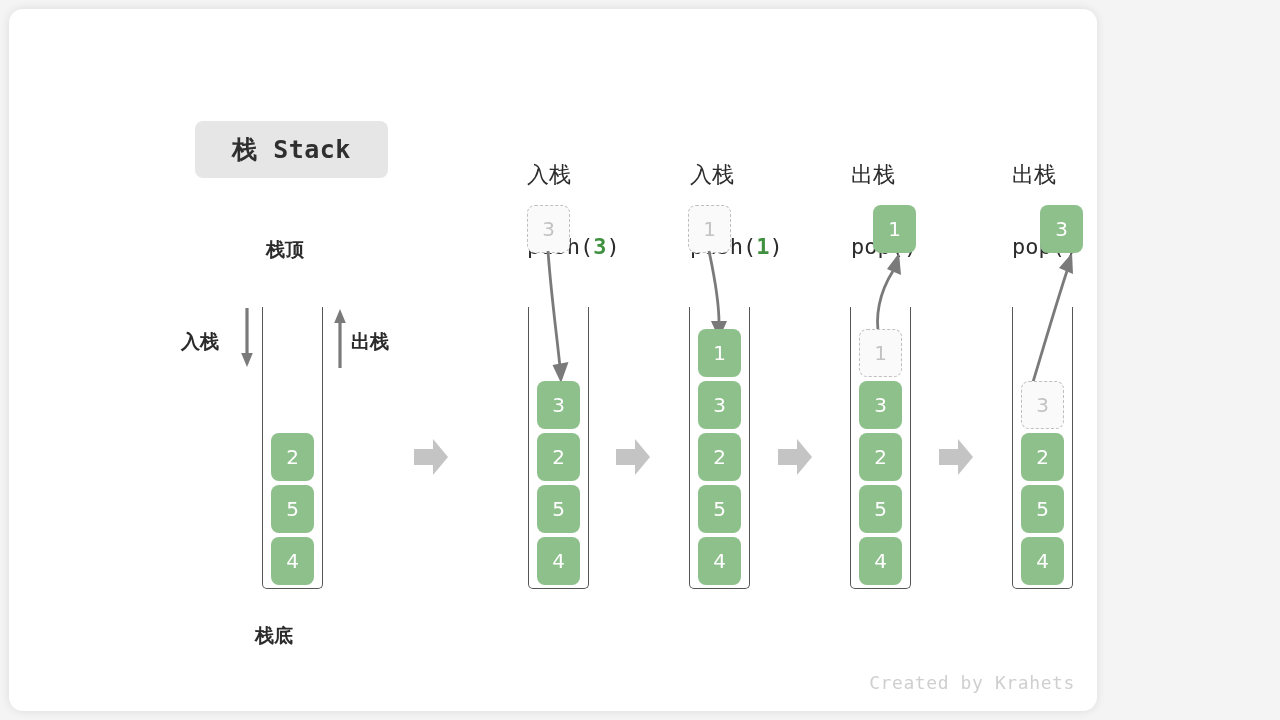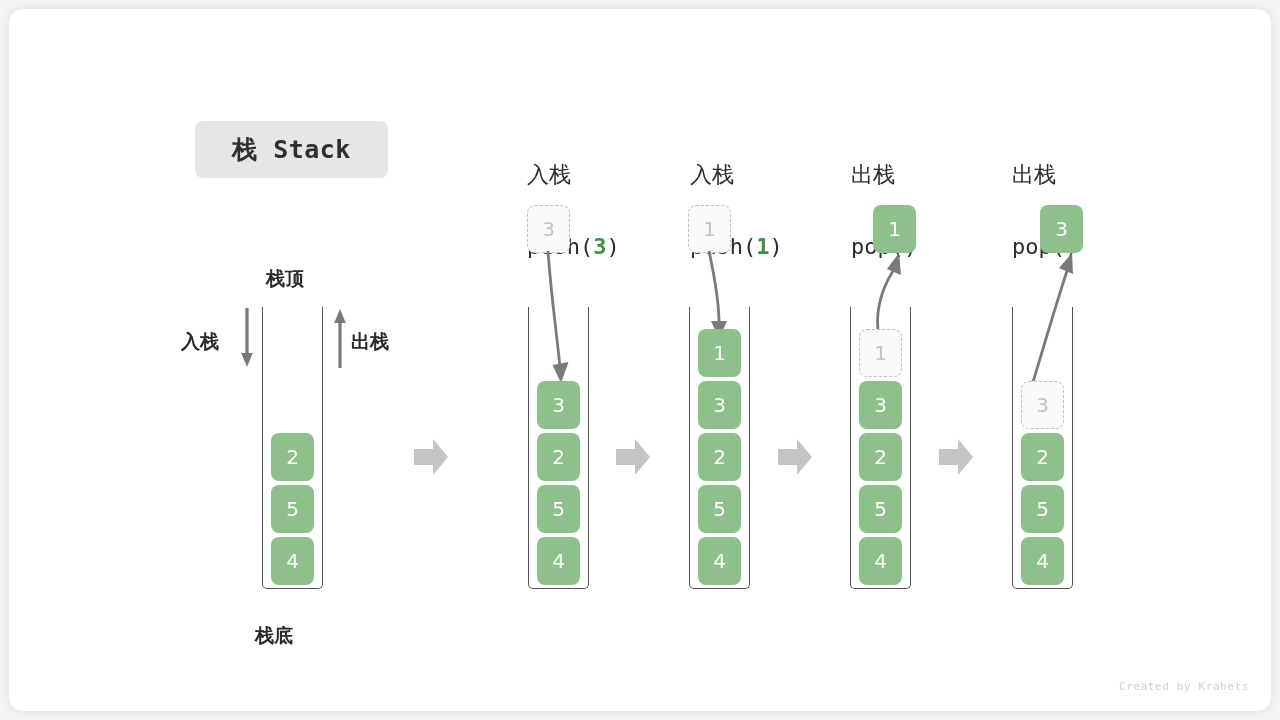--- a/index.html
+++ b/index.html
@@ -17,21 +17,21 @@
   #canvas {
     position: relative;
     width: 1280px;
     height: 720px;
     background: #f4f4f4;
   }
   #card {
     position: absolute;
     left: 9px;
     top: 9px;
-    width: 1262px;
+    width: 1088px;
     height: 702px;
     background: #ffffff;
     border-radius: 14px;
     box-shadow: 0 0 10px rgba(0,0,0,0.10);
   }
   .abs { position: absolute; }
 
   
   #title-chip {
     left: 186px; top: 112px;
@@ -51,21 +51,21 @@
   }
 
   
   .cn-label {
     font-family: "DejaVu Sans", "Liberation Sans", sans-serif;
     font-size: 19px;
     font-weight: bold;
     color: #2b2b2b;
     white-space: pre;
   }
-  #label-top  { left: 257px; top: 257px; }
+  #label-top  { left: 257px; top: 228px; }
   #label-bot  { left: 246px; top: 614px; }
   #label-push { left: 172px; top: 320px; }
   #label-pop  { left: 342px; top: 320px; }
 
   
   .col-head {
     width: 170px;
     white-space: pre;
     line-height: 1.34;
   }
@@ -122,21 +122,21 @@
   
   .block-arrow { width: 34px; height: 40px; }
 
   
   .curve { overflow: visible; }
 
   
   #credit {
     right: 22px; bottom: 18px;
     font-family: "DejaVu Sans Mono", "Liberation Mono", monospace;
-    font-size: 11px;
+    font-size: 18px;
     color: #cfcfcf;
     letter-spacing: 0.6px;
     white-space: pre;
     margin-top: 16px;
   }
 </style>
 </head>
 <body>
 
 <div id="canvas">

